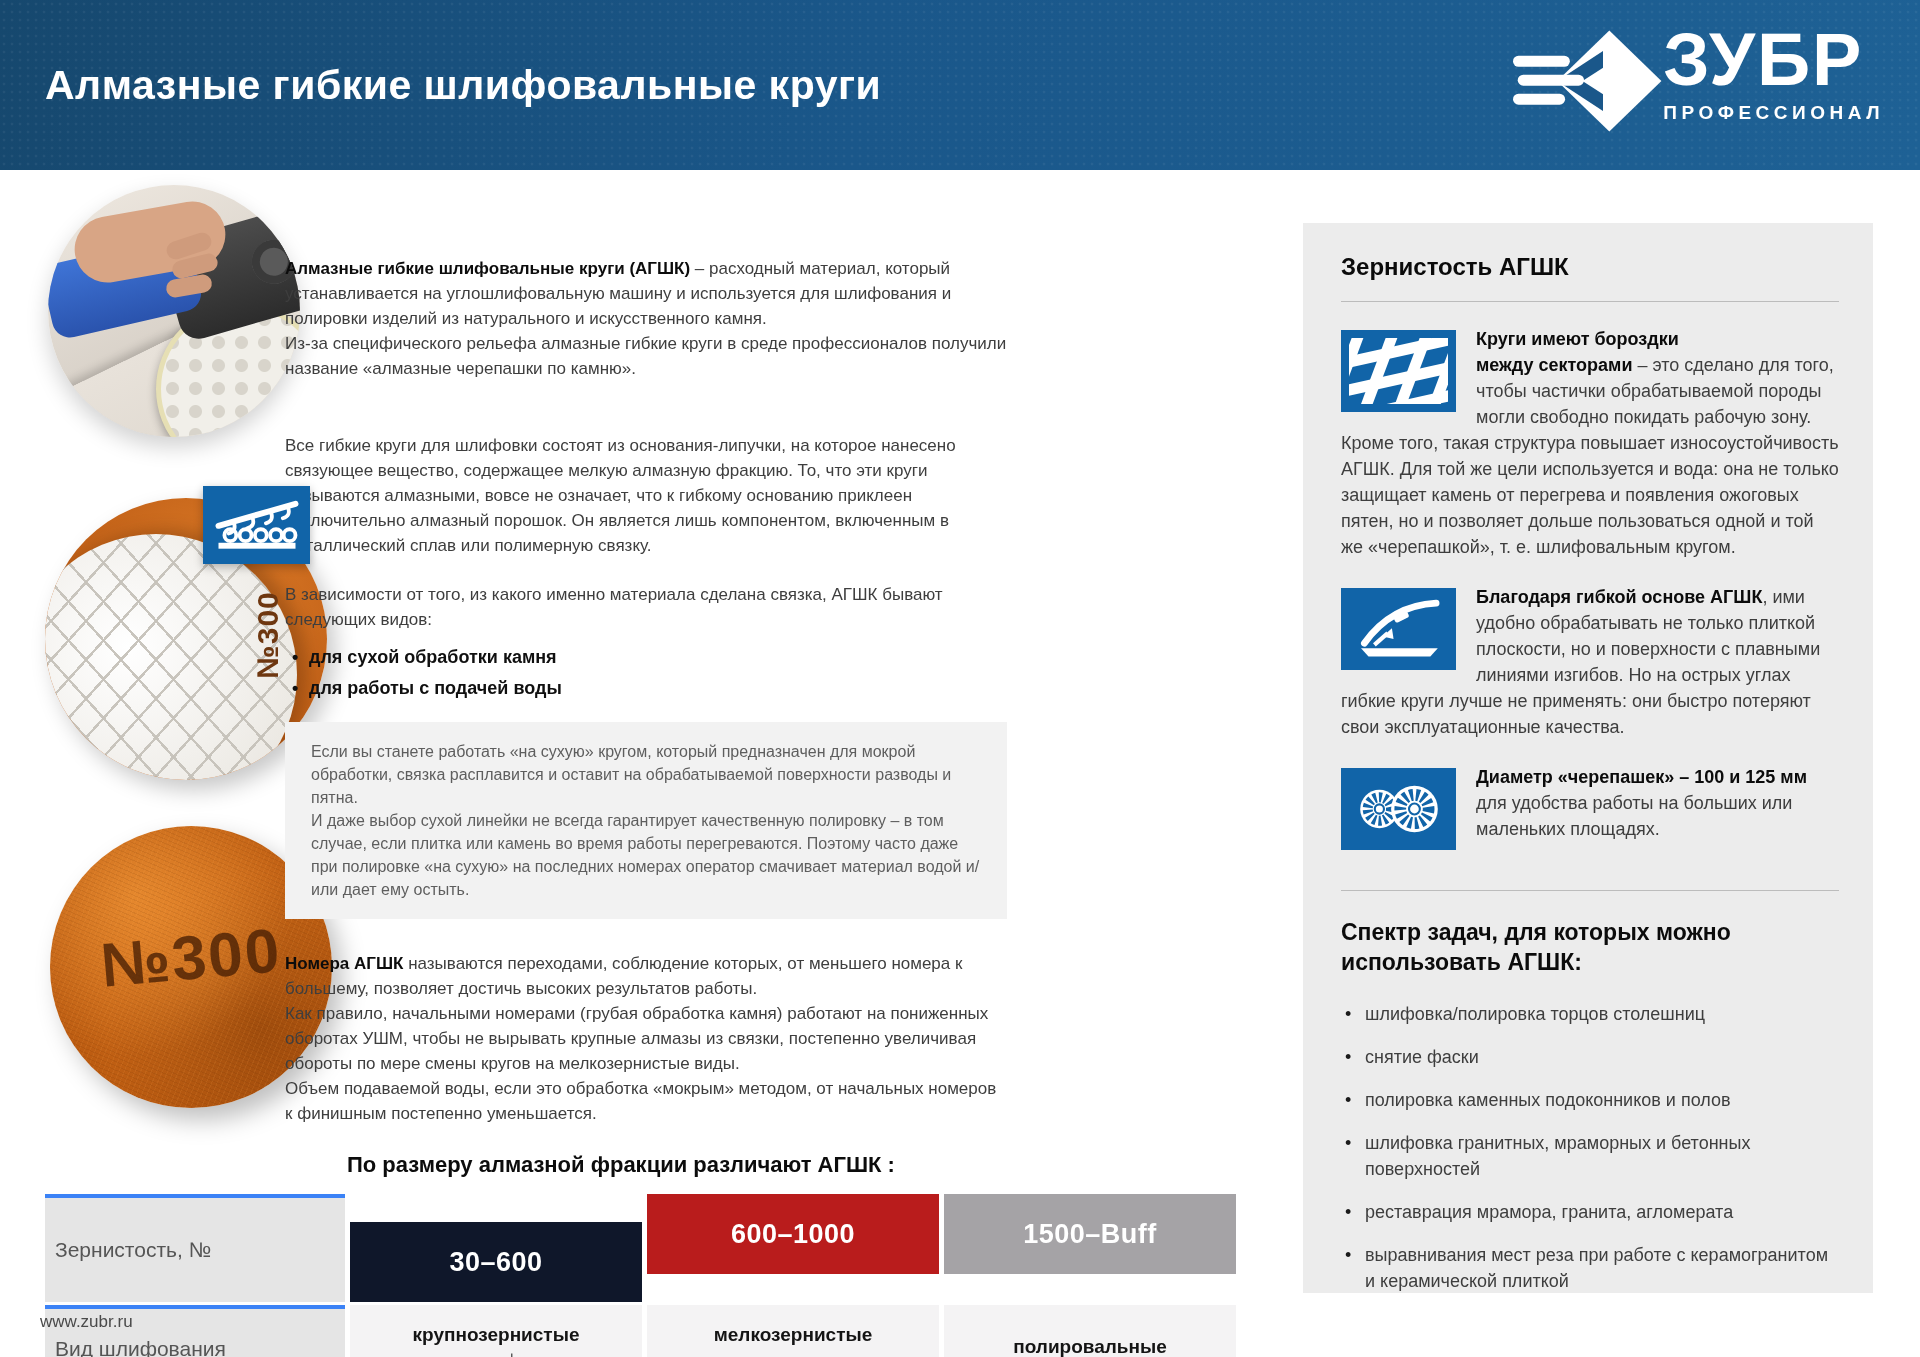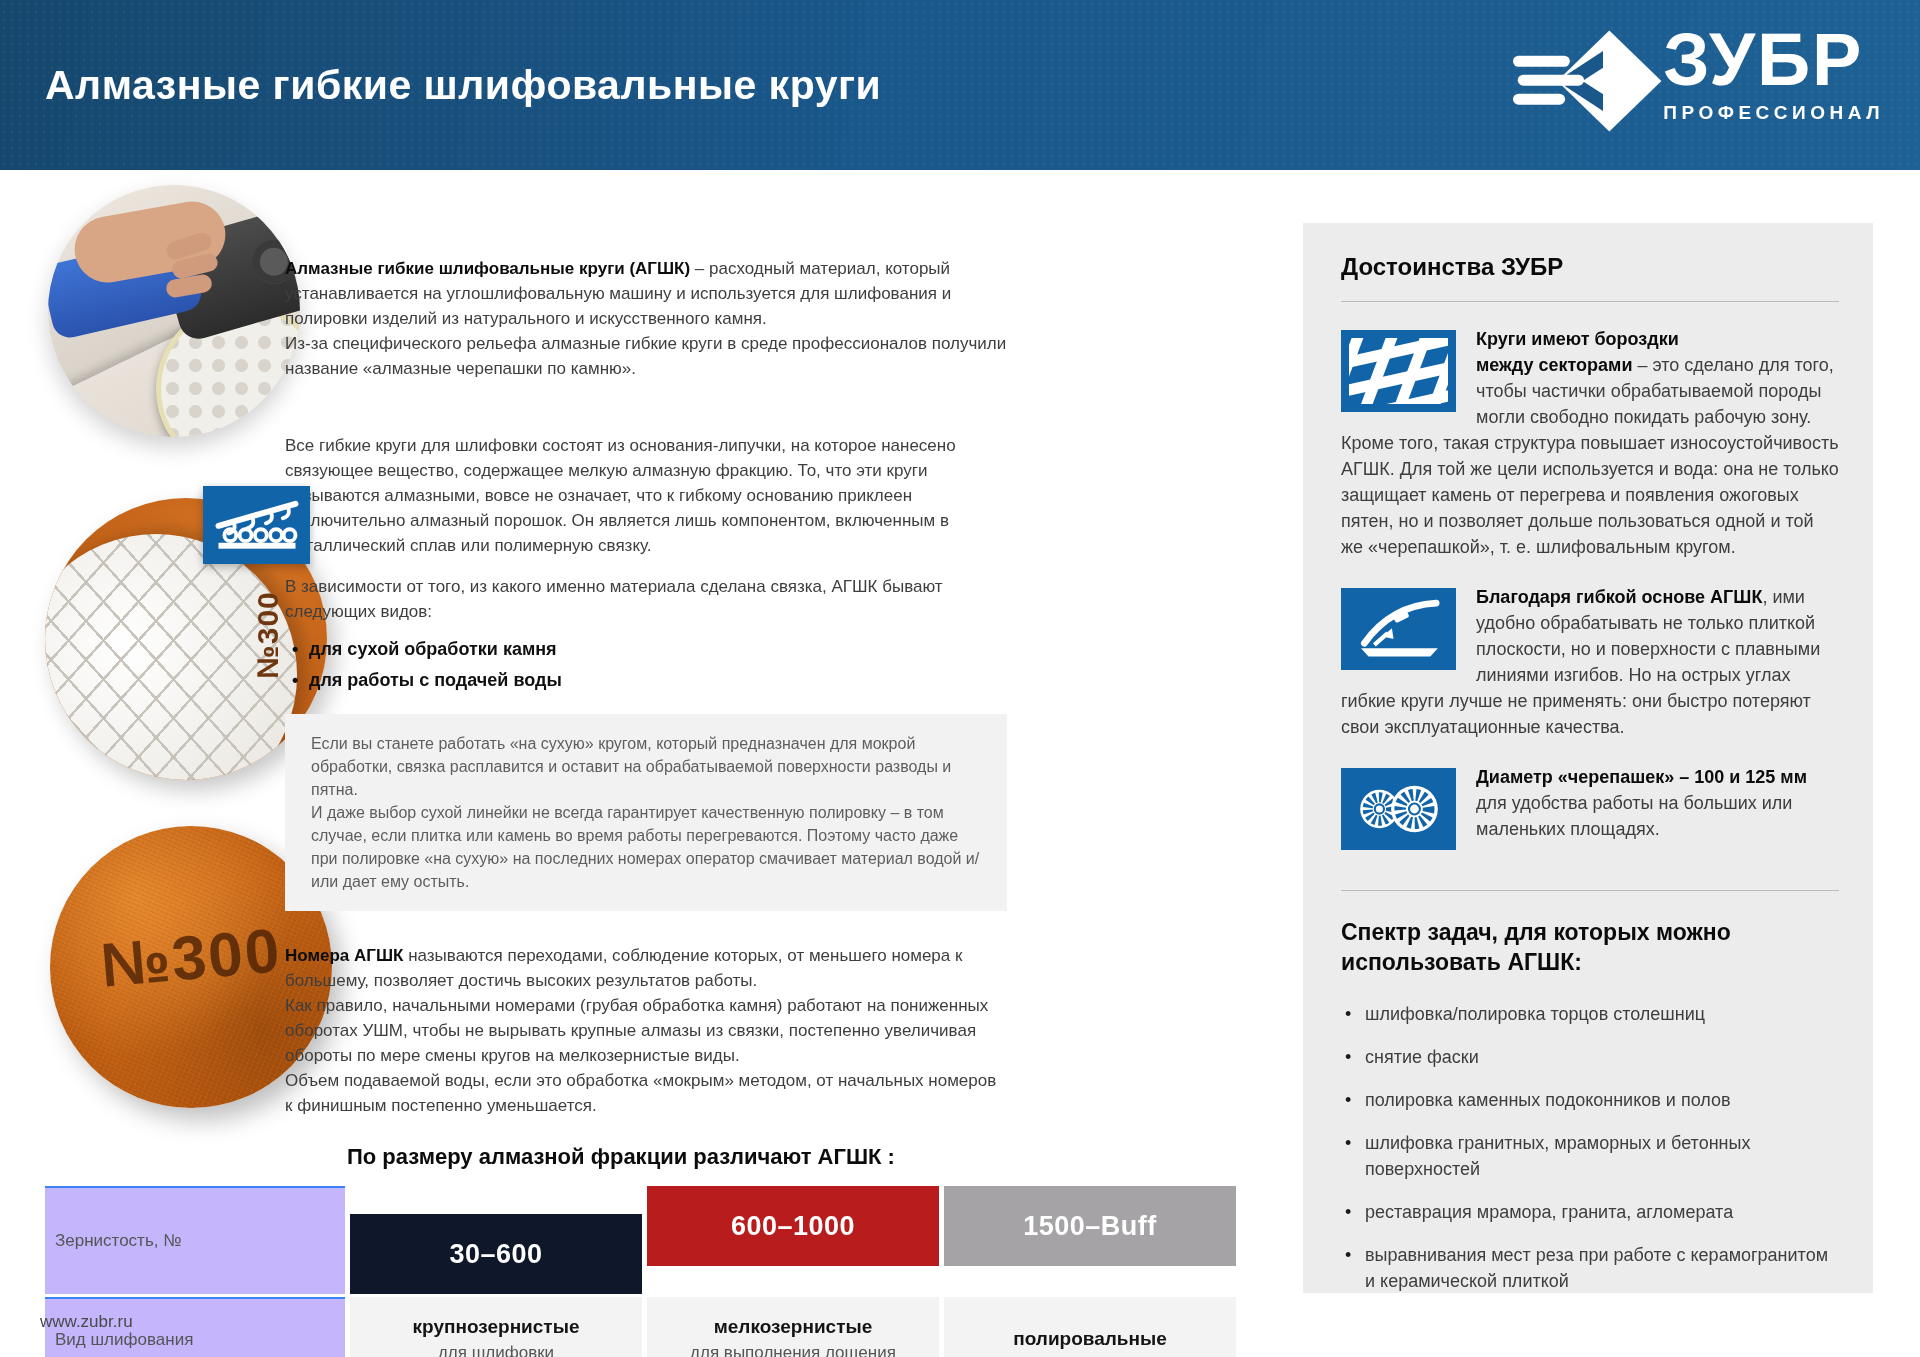--- a/index.html
+++ b/index.html
@@ -67,35 +67,35 @@
         radial-gradient(circle at 55% 50%, #d9751f, #b5560e 88%);
        box-shadow:10px 12px 24px rgba(0,0,0,.25);}
   .disc3-label{left:0;top:96px;width:100%;text-align:center;font-size:62px;font-weight:800;
        color:rgba(72,31,4,.78);transform:rotate(-5deg);letter-spacing:2px;}
 
   
   .content{position:absolute;left:285px;top:256px;width:722px;}
   .para{margin:0;font-size:17px;line-height:25px;color:#3e3e3e;white-space:pre-line;}
   .para b{color:#0c0c0c;}
   .p-structure{margin-top:52px;}
-  .p-types-lead{margin-top:16px;}
+  .p-types-lead{margin-top:24px;}
   .types{list-style:none;margin:10px 0 0;padding:0;font-size:18px;font-weight:bold;color:#101010;}
   .types li{position:relative;padding-left:24px;line-height:31px;}
   .types li::before{content:"•";position:absolute;left:7px;}
   .callout{margin-top:18px;background:#f2f2f2;padding:18px 26px;font-size:16px;line-height:23px;
        color:#5e5e5e;white-space:pre-line;}
   .p-numbers{margin-top:32px;}
 
   
   .tbl-heading{margin:26px 0 0 62px;font-size:22px;font-weight:bold;color:#0c0c0c;}
   .tbl{margin-top:16px;margin-left:-240px;display:grid;width:1188px;
        grid-template-columns:300px 292px 292px 292px;gap:3px 5px;}
   .cell{box-sizing:border-box;}
-  .lbl{background:#c4b5fd;border-top:2px solid #3b82f6;display:flex;align-items:center;
-       font-size:17px;color:#555;padding-left:10px;}
+  .lbl{background:#e5e5e5;border-top:4px solid #3b82f6;display:flex;align-items:center;
+       font-size:21px;color:#555;padding-left:10px;}
   .lbl-bot{border-bottom:2px solid #c9c9c9;}
   .head{height:80px;display:flex;align-items:center;justify-content:center;
        color:#fff;font-weight:bold;font-size:27px;letter-spacing:.5px;}
   .c0{background:#0f172a;margin-top:28px;} .c1{background:#b91c1c;} .c2{background:#a5a3a6;}
   .val{background:#f4f3f4;height:86px;display:flex;flex-direction:column;align-items:center;
        justify-content:center;border-bottom:2px solid #c9c9c9;}
   .vb{font-weight:bold;font-size:19px;color:#141414;}
   .vs{font-size:17px;color:#555;margin-top:5px;}
 
   .footer{position:absolute;left:40px;top:1312px;font-size:17px;color:#4a4a4a;}
@@ -211,21 +211,21 @@
         <div class="vb">мелкозернистые</div>
         <div class="vs">для выполнения лощения</div>
       </div>
       <div class="cell val">
         <div class="vb">полировальные</div>
       </div>
     </div>
   </main>
 
   <aside class="sidebar">
-    <h2 class="sb-title">Достоинства ЗУБР</h2>
+    <h2 class="sb-title">Зернистость АГШК</h2>
     <div class="rule"></div>
 
     <div class="sec">
       <div class="icon-box">
         <svg viewBox="0 0 115 82">
           <defs>
               <clipPath id="lc">
                 <rect x="8" y="8" width="99" height="66"></rect>
               </clipPath>
             </defs>

